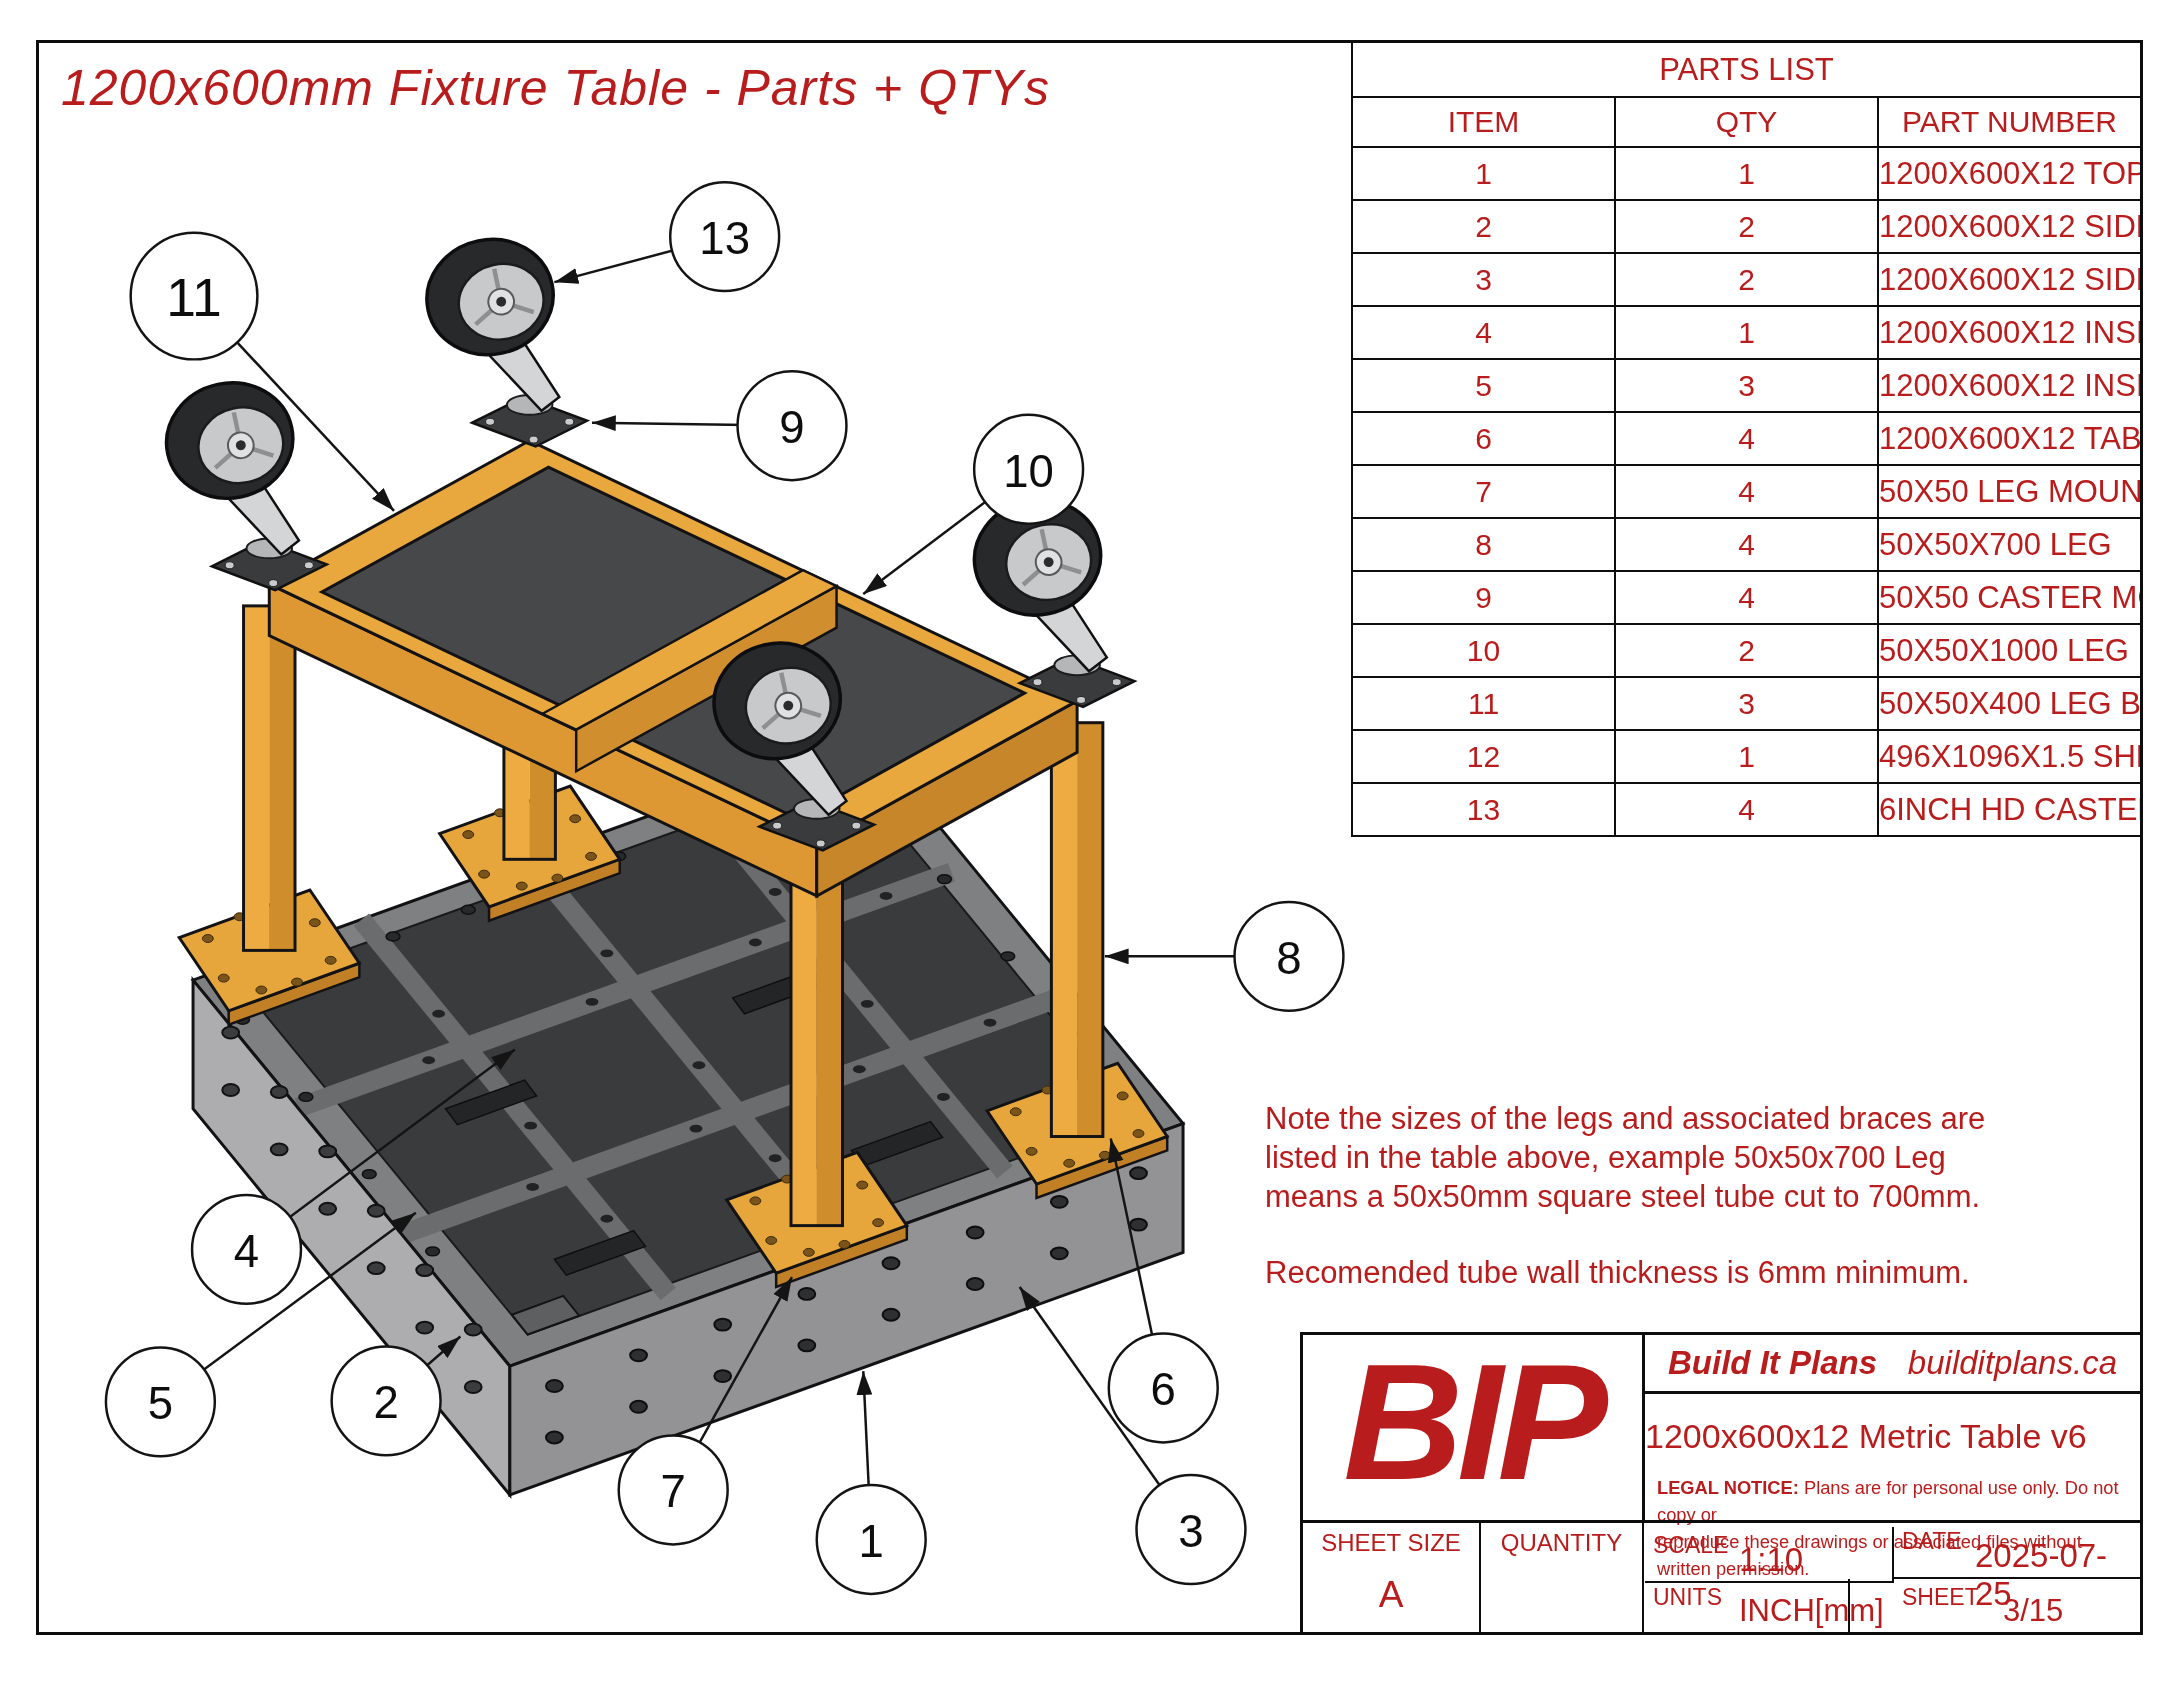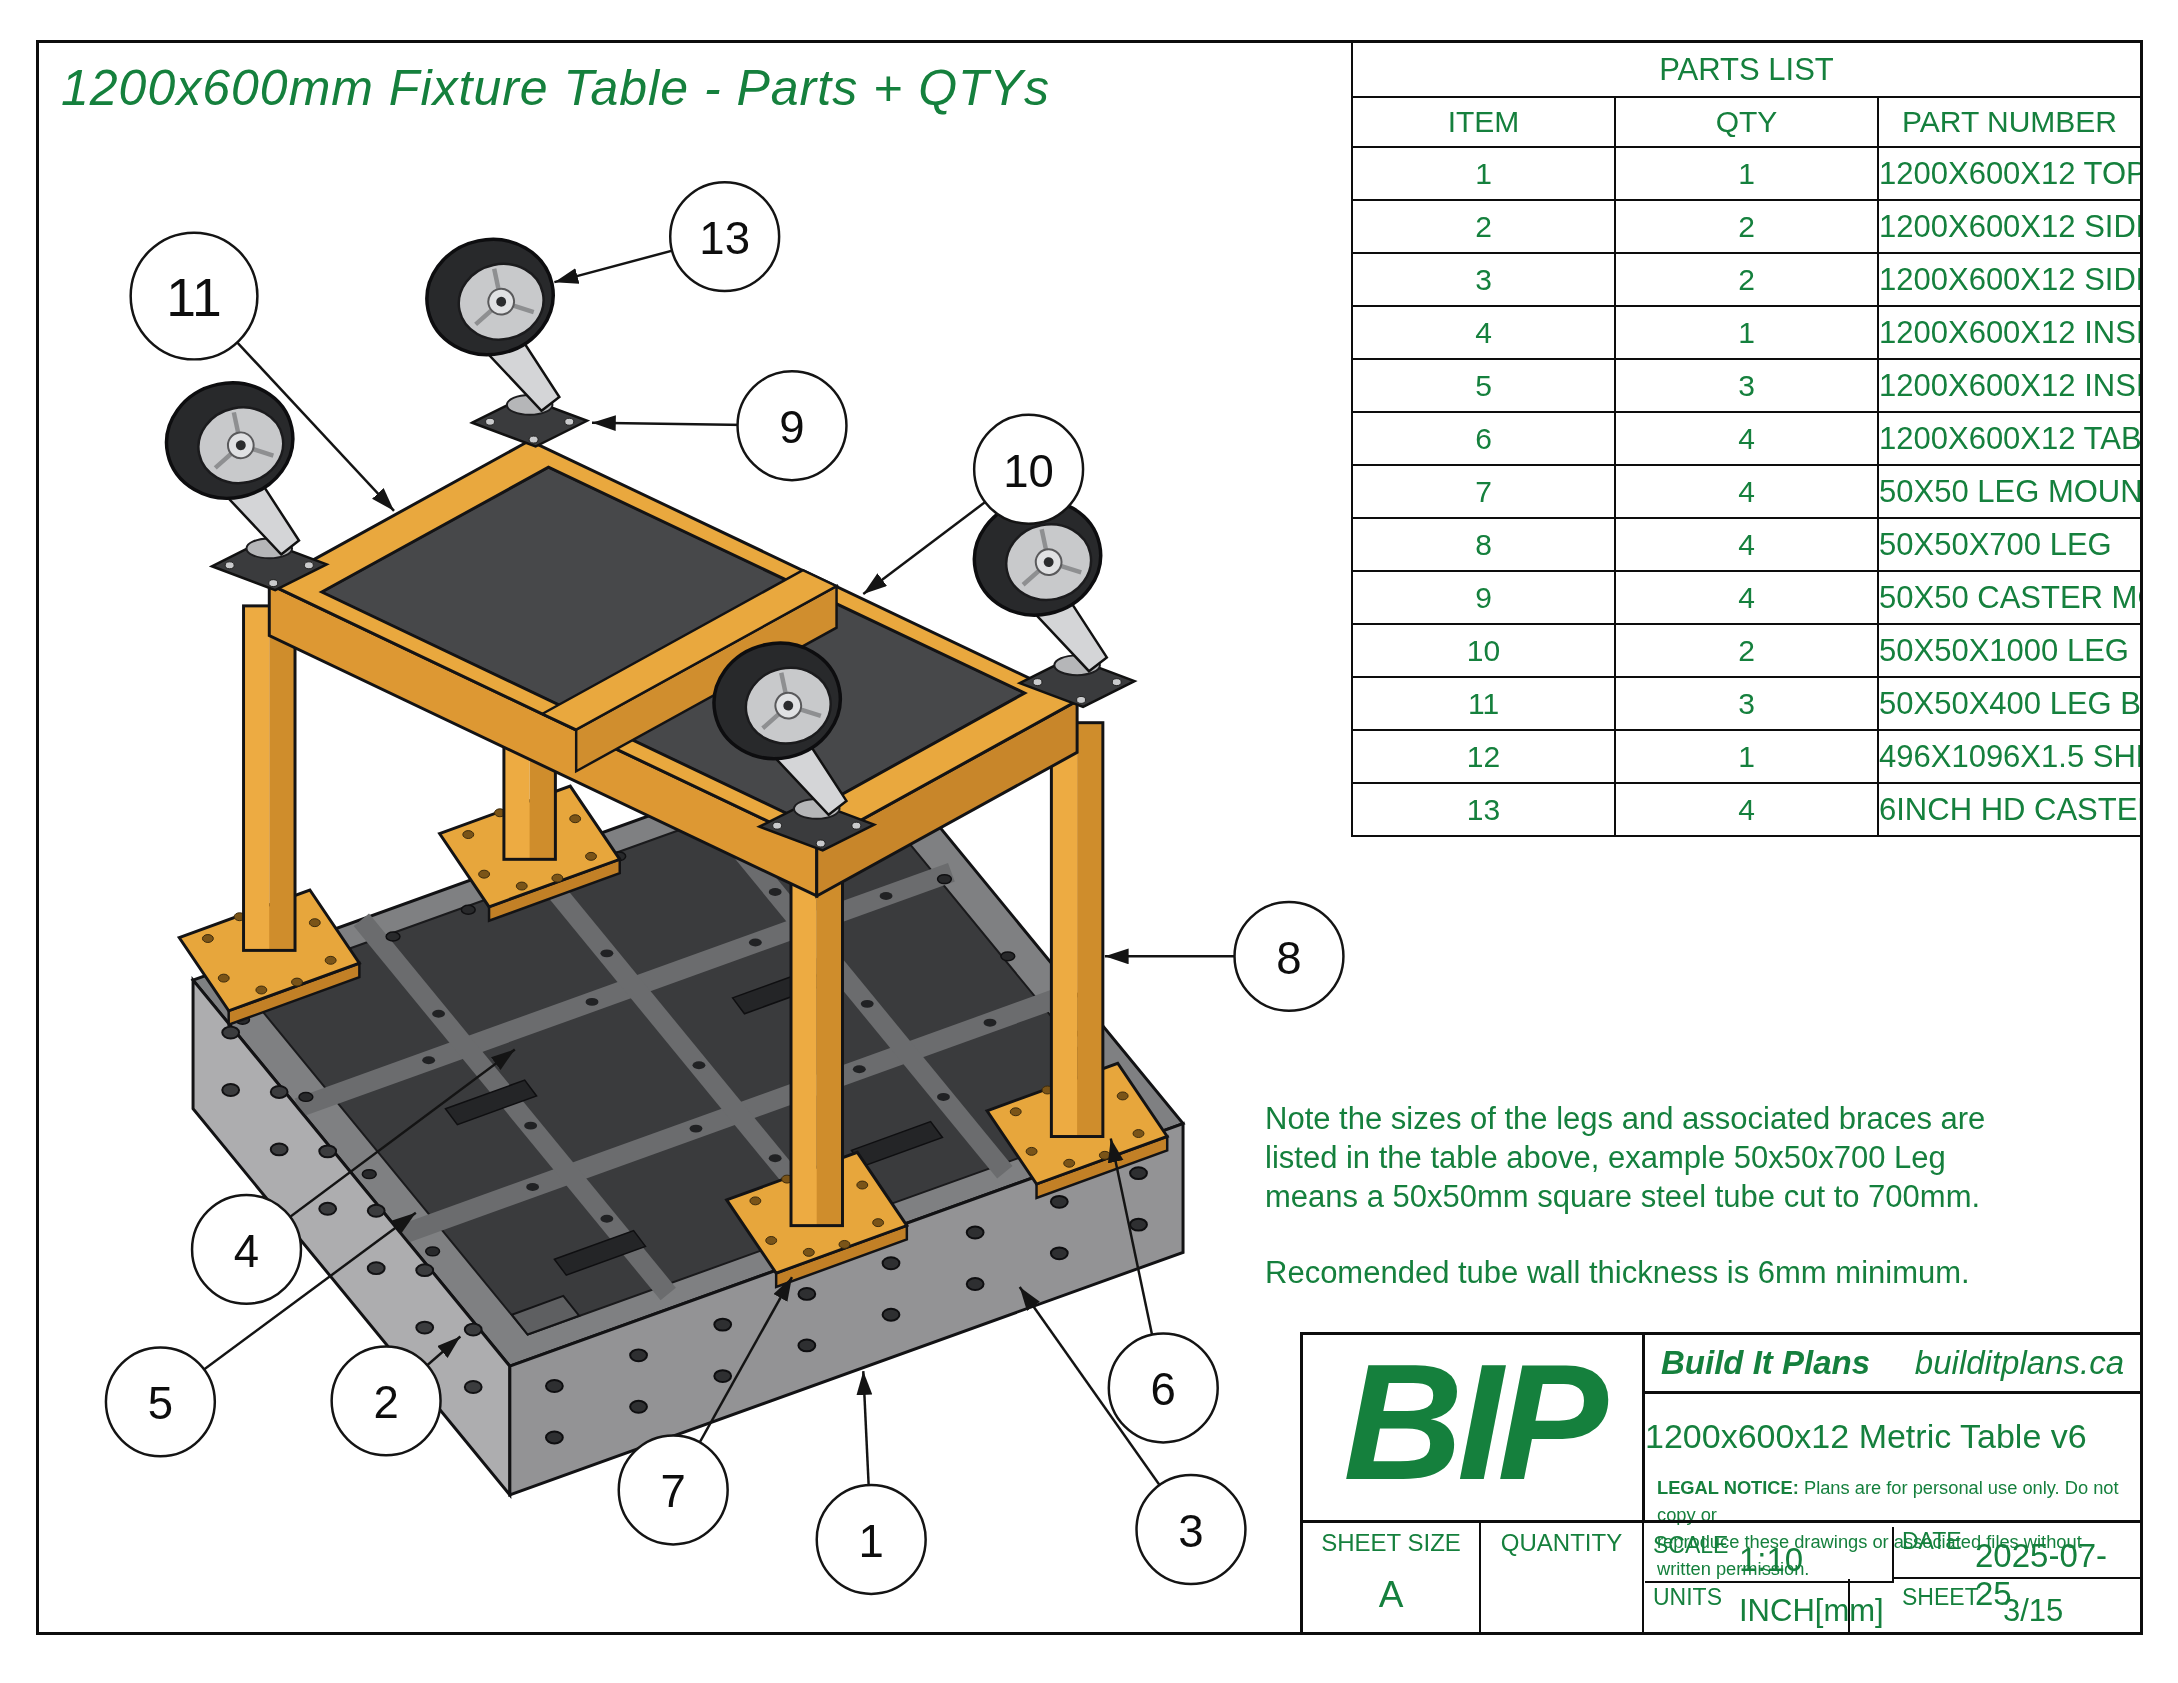--- a/index.html
+++ b/index.html
@@ -1,17 +1,17 @@
 <!DOCTYPE html>
 <html><head>
 <meta charset="utf-8">
 <style>
   html,body{margin:0;padding:0;background:#888;}
   .sheet{position:relative;width:2178px;height:1683px;background:#ffffff;
-         font-family:"Liberation Sans",sans-serif;color:#15803d;overflow:hidden;}
+         font-family:"Liberation Sans",sans-serif;color:#b91c1c;overflow:hidden;}
   .page-border{position:absolute;left:36px;top:40px;width:2107px;height:1595px;
                border:3px solid #0d0d0d;box-sizing:border-box;}
   .main-title{position:absolute;left:61px;top:59px;font-size:50px;font-style:italic;
               font-weight:500;letter-spacing:1px;white-space:nowrap;}
   
   .parts-table{position:absolute;left:1351px;top:40px;width:791px;border-collapse:collapse;
                table-layout:fixed;background:#fff;}
   .parts-table th,.parts-table td{border:2px solid #0d0d0d;font-size:30px;font-weight:400;
                padding:0;overflow:hidden;white-space:nowrap;}
   .parts-table .tbl-title{height:53px;font-size:31px;text-align:center;border-top:3px solid #0d0d0d;margin-left:37px;}
@@ -26,21 +26,21 @@
   .notes .para2{margin-top:37px;}
   
   .title-block{position:absolute;left:1300px;top:1332px;width:843px;height:303px;
                border:3px solid #0d0d0d;box-sizing:border-box;background:#fff;}
   .tb-cell{position:absolute;box-sizing:border-box;}
   .tb-logo{left:0;top:0;width:342px;height:185px;border-right:3px solid #0d0d0d;
            display:flex;align-items:center;justify-content:center;}
   .tb-logo span{font-size:166px;font-style:italic;font-weight:800;letter-spacing:-6px;
                 transform:translateY(-6px);}
   .tb-brandrow{left:342px;top:0;width:495px;height:59px;border-bottom:3px solid #0d0d0d;
-               display:flex;align-items:center;justify-content:space-between;padding:0 16px;text-align:center;}
+               display:flex;align-items:center;justify-content:space-between;padding:0 23px;text-align:center;}
   .tb-brand{font-size:33px;font-style:italic;font-weight:600;}
   .tb-site{font-size:33px;font-style:italic;font-weight:500;}
   .tb-titlecell{left:342px;top:62px;width:495px;height:123px;}
   .tb-dtitle{position:absolute;left:0;top:20px;width:100%;font-size:34px;}
   .tb-legal{position:absolute;left:12px;top:77px;width:475px;font-size:18.3px;line-height:27px;}
   .tb-legal b{font-weight:700;}
   .tb-strip{left:0;top:185px;width:837px;height:112px;border-top:3px solid #0d0d0d;}
   .tb-sheetsize{left:0;top:0;width:178px;height:112px;border-right:2.5px solid #0d0d0d;}
   .tb-quantity{left:178px;top:0;width:163px;height:112px;border-right:2.5px solid #0d0d0d;}
   .tb-scale{left:342px;top:4px;width:249px;height:56px;border-right:2.5px solid #0d0d0d;

